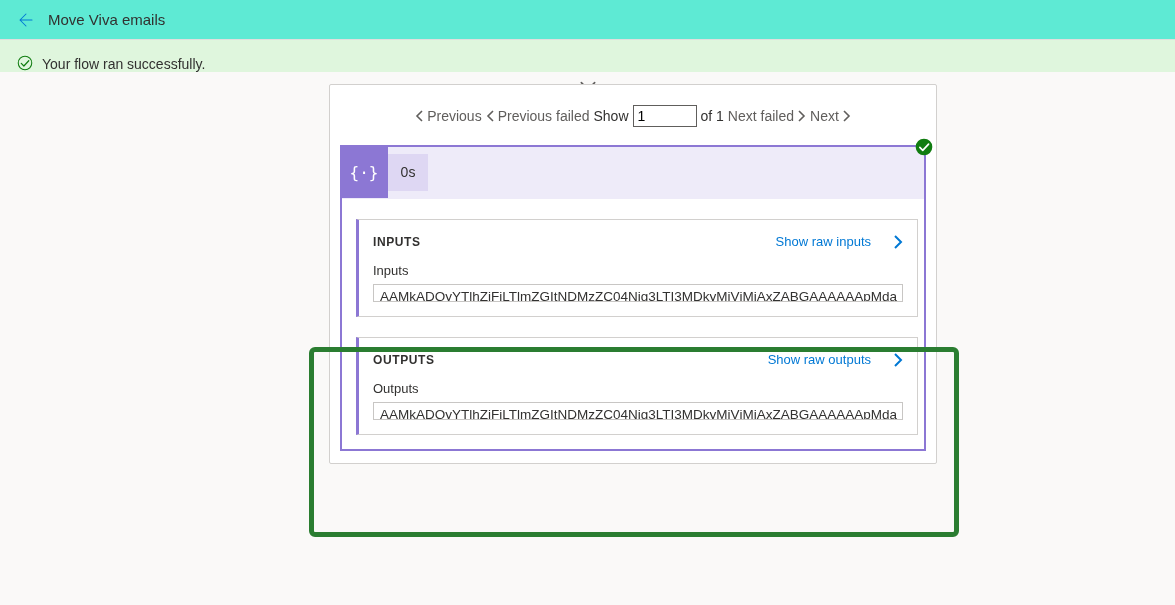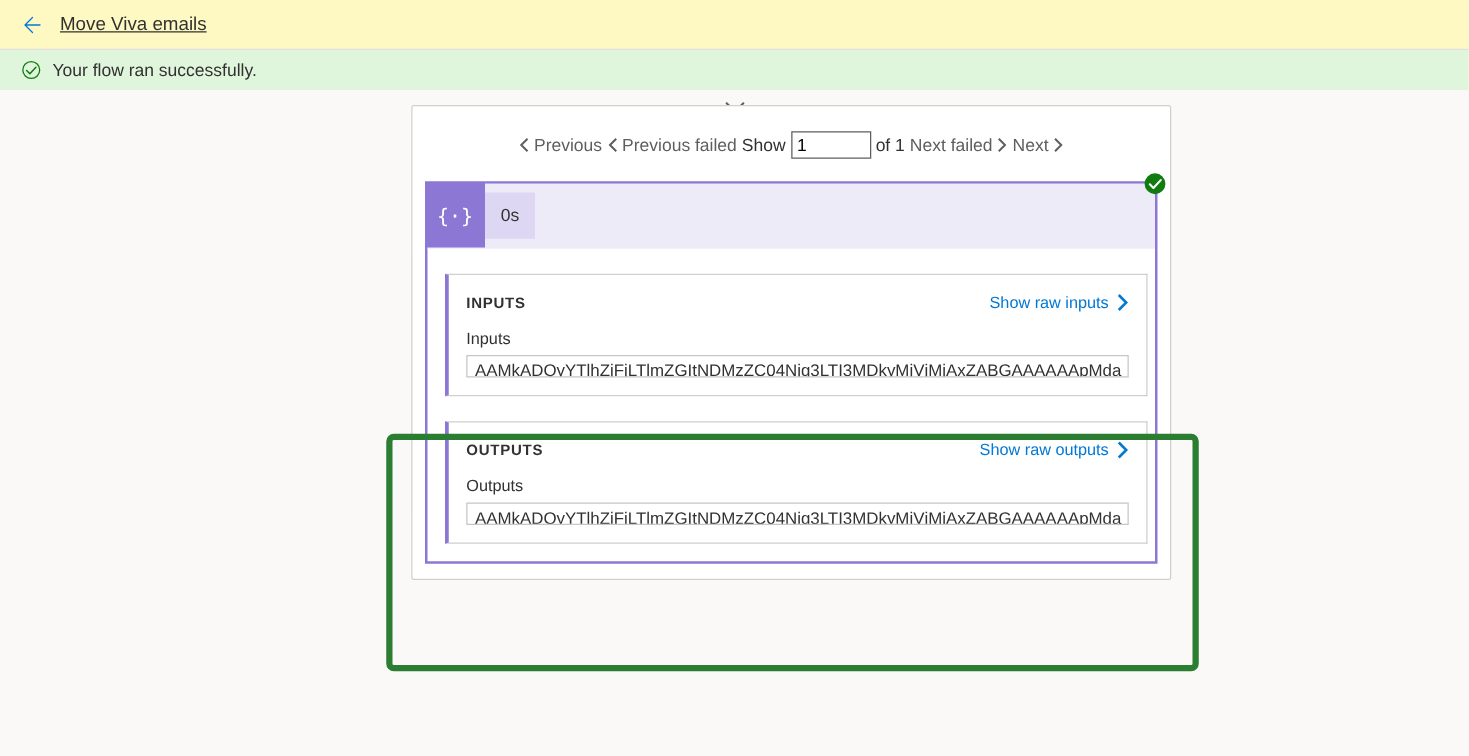--- a/index.html
+++ b/index.html
@@ -1,24 +1,24 @@
 <!DOCTYPE html>
 <html><head>
 <meta charset="utf-8">
 <style>
   * { box-sizing: border-box; font-family: "Segoe UI", Tahoma, Geneva, sans-serif; }
   html, body { margin:0; padding:0; width:1175px; height:605px; background:#faf9f8; overflow:hidden; font-size:14px; color:#323130; }
 
   
-  .topbar { height:40px; border-bottom:1px solid #e1dfdd; background:#fef9c3; display:flex; align-items:center; padding:0 14px;text-decoration:underline; }
+  .topbar { height:40px; border-bottom:1px solid #e1dfdd; background:#5eead4; display:flex; align-items:center; padding:0 14px; }
   .topbar .back { width:24px; height:24px; display:inline-flex; align-items:center; justify-content:center; margin-right:10px; cursor:pointer; }
   .topbar .title { font-size:15px; color:#323130; }
 
   
-  .banner { background:#dff6dd; height:32px; display:flex; align-items:center; padding:0 16px; color:#323130; }
+  .banner { background:#dff6dd; height:32px; display:flex; align-items:flex-end; padding:0 16px; color:#323130; }
   .banner .check { width:18px; height:18px; margin-right:8px; }
 
   
   .workspace { width:100%; height:calc(605px - 72px); position:relative; overflow:hidden; }
 
   .arrow-down { position:absolute; top:4px; left:50%; transform:translateX(-50%); }
 
   .card { position:absolute; left:329px; top:12px; width:608px; background:#fff; border:1px solid #d2d0ce; border-radius:2px; }
 
   .card-header {
@@ -47,21 +47,21 @@
   .compose-header { display:flex; align-items:center; height:52px; background:#eeebf9; position:relative; }
   .compose-header .icon-box { width:48px; height:52px; background:#8c77d4; display:flex; align-items:center; justify-content:center; flex-shrink:0; margin-left:-2px; margin-top:-2px; }
   .compose-header .icon-box span { color:#fff; font-size:16px; font-family:Consolas,monospace; }
   .compose-header .title { flex:1; padding-left:14px; color:#323130; font-size:15px; }
   .compose-header .time-box { width:40px; height:37px; display:flex; align-items:center; justify-content:center; color:#323130; font-size:14px; background:#ded7f3; margin-right:-2px; margin-top:-2px; }
   .compose-header .status-badge { position:absolute; top:-10px; right:-10px; }
 
   .section-box { margin:20px 6px 0 14px; border:1px solid #d2d0ce; border-left:3px solid #8c77d4; padding:14px 14px 14px 14px; }
   .section-head { display:flex; align-items:center; justify-content:space-between; }
   .section-head .label { font-weight:600; letter-spacing:.6px; font-size:12px; color:#323130; }
-  .section-head .raw-link { color:#0078d4; font-size:13px; display:inline-flex; align-items:center; gap:6px; cursor:pointer; }
+  .section-head .raw-link { color:#0078d4; font-size:13px; display:inline-flex; align-items:center; gap:22px; cursor:pointer; }
 
   .field-label { margin:14px 0 6px 0; font-size:13px; color:#323130; }
   .mono-box {
     border:1px solid #c8c6c4; padding:4px 6px 0 6px; font-family:Consolas,"Courier New",monospace;
     font-size:13.5px; color:#323130; white-space:nowrap; overflow:hidden; position:relative; height:18px;
   }
   .mono-scroll {
     height:12px; margin-top:2px; position:relative;
   }
   .mono-scroll .track { position:absolute; left:0; right:0; top:0; height:12px; background:#f3f2f1; }

